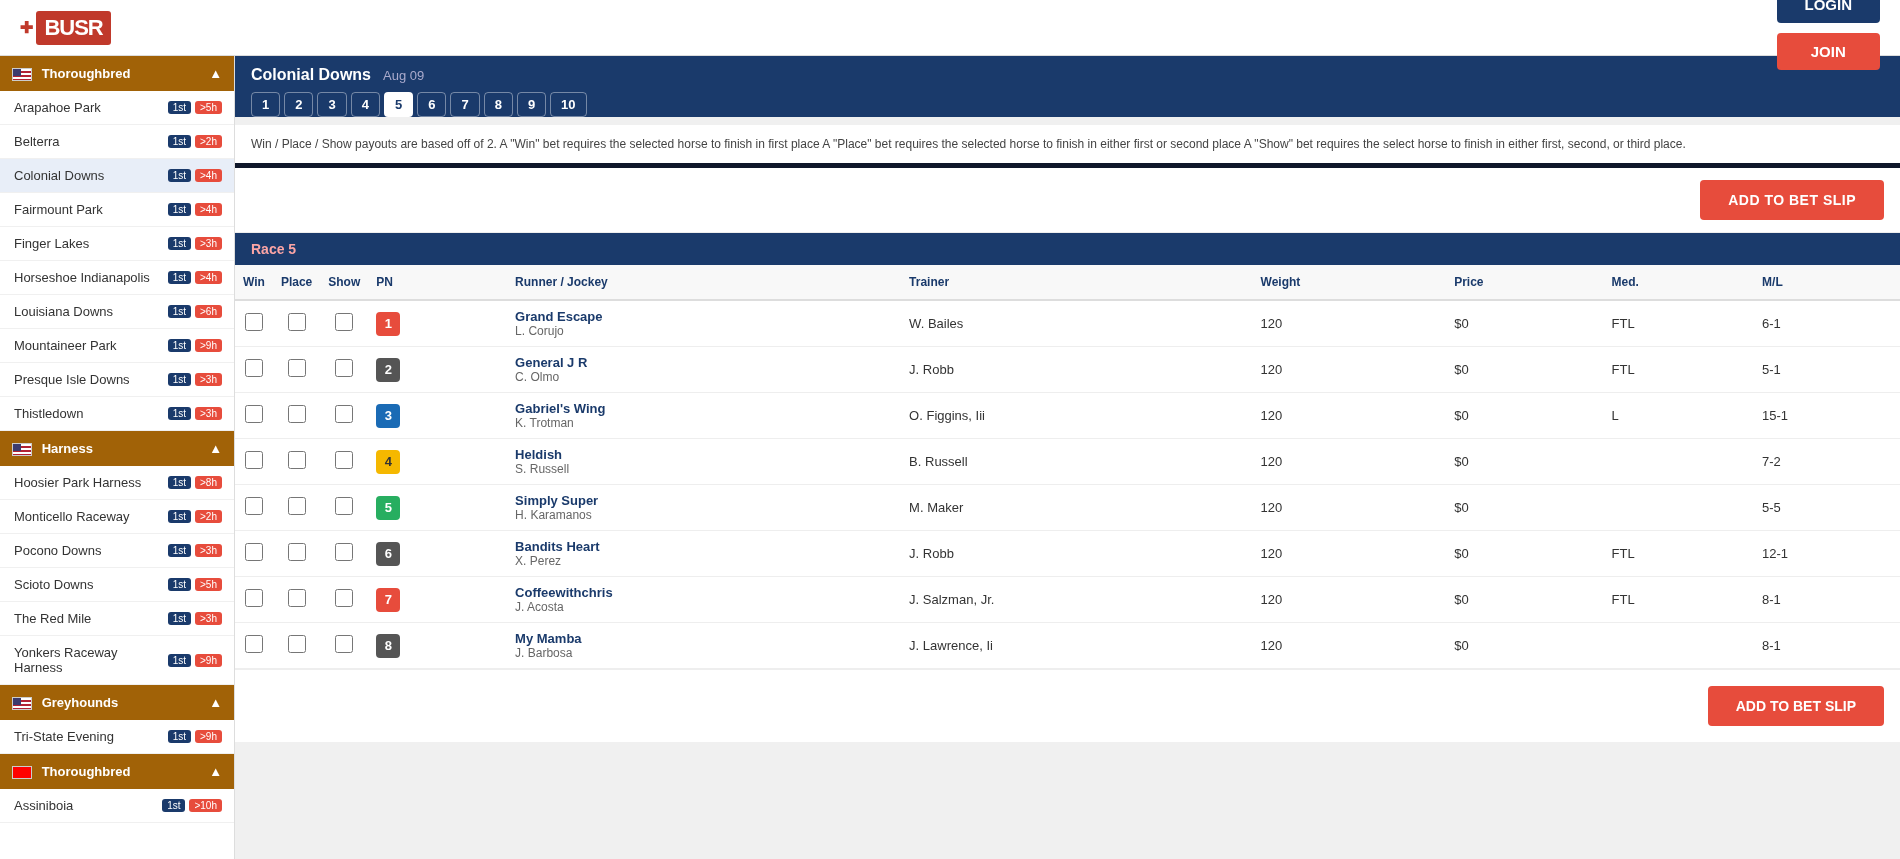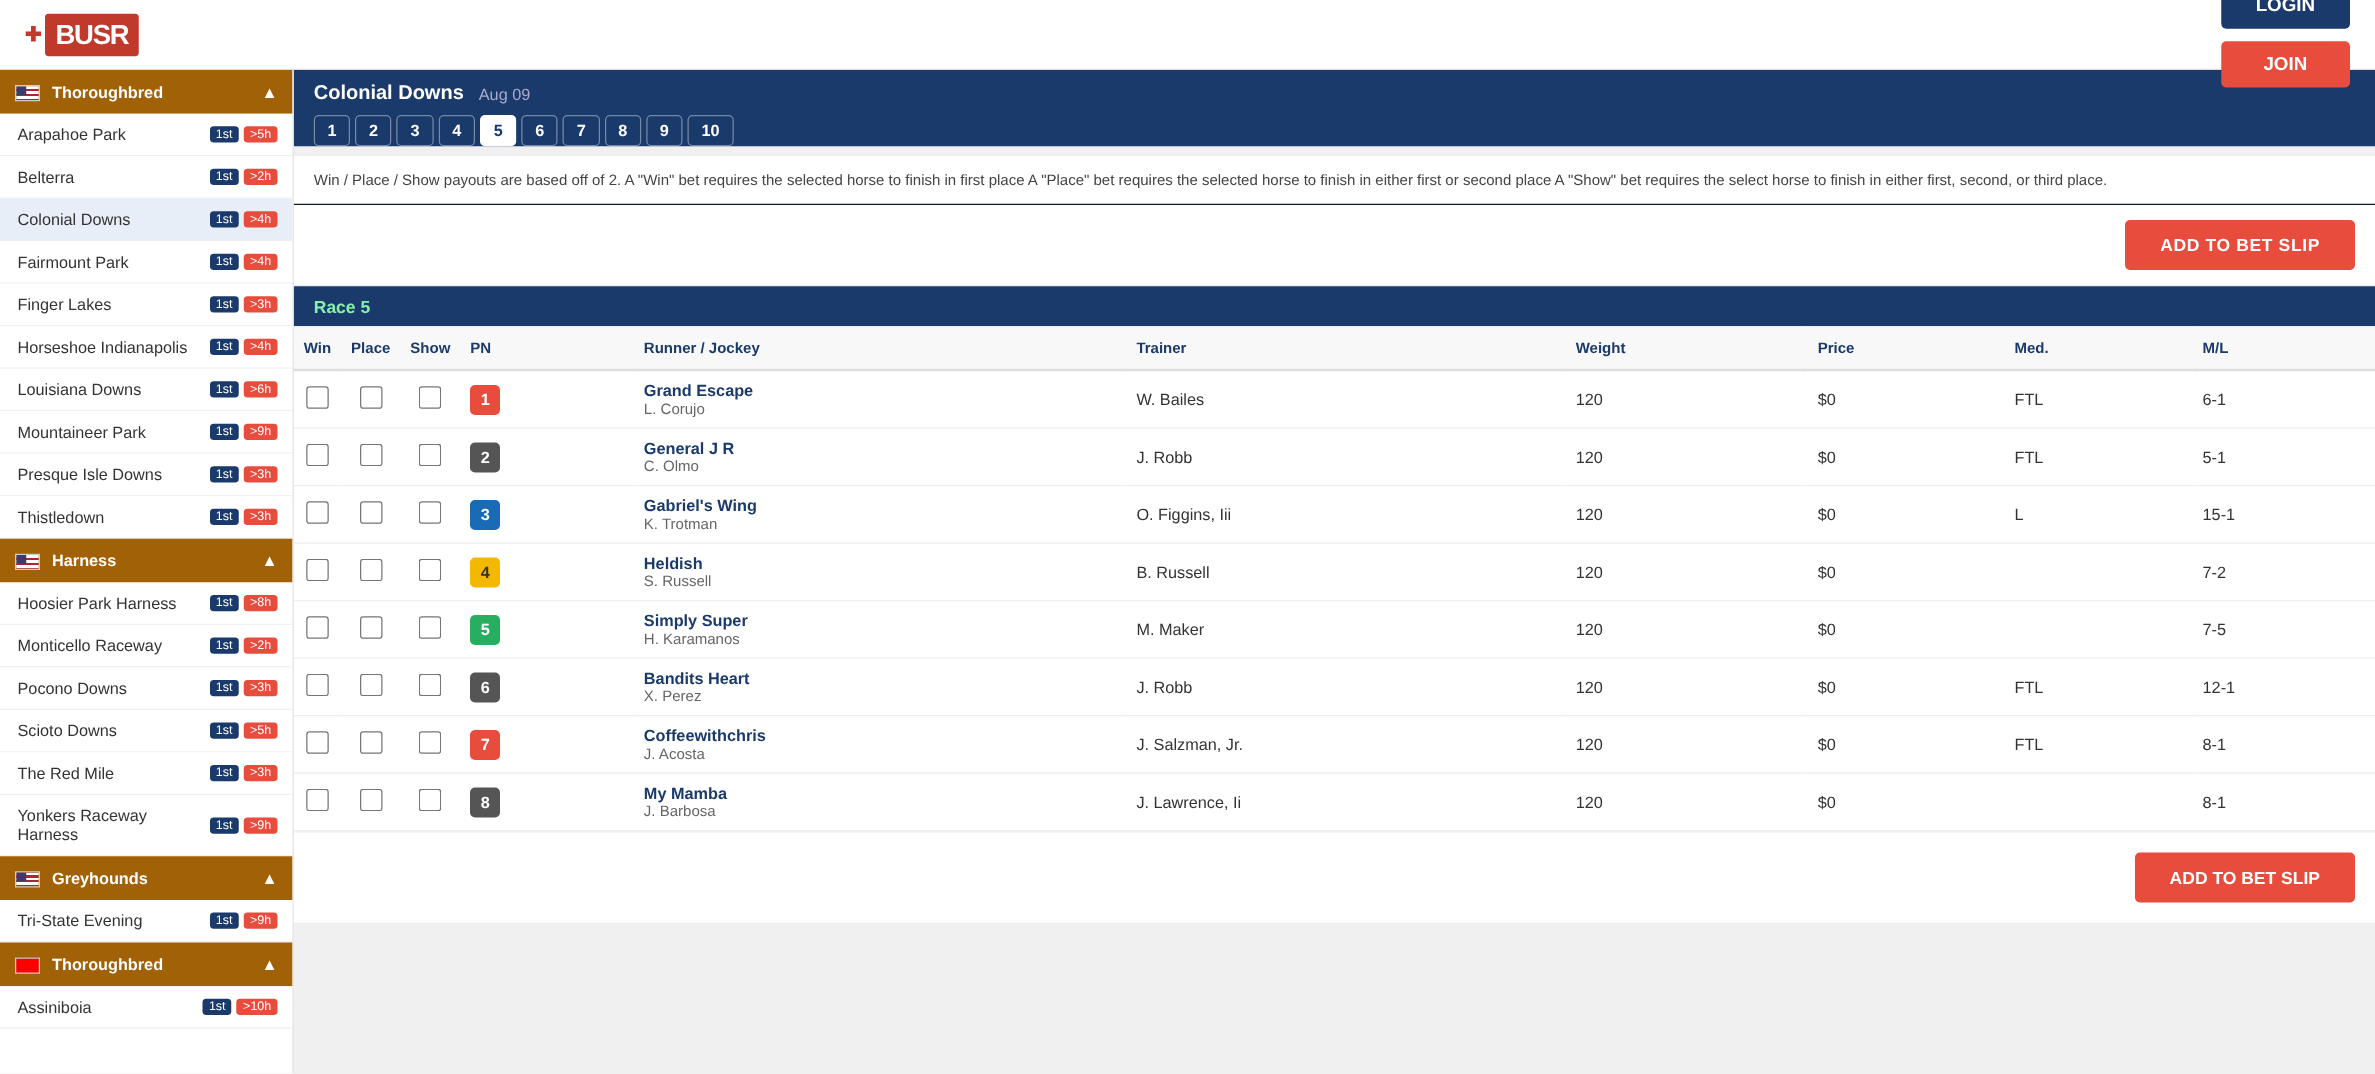--- a/index.html
+++ b/index.html
@@ -228,21 +228,21 @@
       color: #fff;
       border-color: #1a3a6b;
     }
 
     
     .bet-info {
       background: #fff;
       padding: 12px 16px;
       font-size: 12px;
       color: #444;
-      border-bottom: 1px solid #0f172a;
+      border-bottom: 5px solid #0f172a;
     }
     .add-bet-slip-row {
       display: flex;
       justify-content: flex-end;
       padding: 12px 16px;
       background: #fff;
       border-bottom: 1px solid #eee;
     }
     .btn-add-bet {
       background: #e74c3c;
@@ -256,21 +256,21 @@
       letter-spacing: 0.5px;
     }
 
     
     .race-section {
       background: #fff;
       margin: 0;
     }
     .race-section-header {
       background: #1a3a6b;
-      color: #86efac;
+      color: #fca5a5;
       padding: 8px 16px;
       font-size: 14px;
       font-weight: 700;
     }
     .race-table {
       width: 100%;
       border-collapse: collapse;
     }
     .race-table thead tr {
       background: #f8f8f8;
@@ -747,21 +747,21 @@
     <td>
       <span>120</span>
     </td>
     <td>
       <span>$0</span>
     </td>
     <td>
       <span></span>
     </td>
     <td>
-      <span>7-5</span>
+      <span>5-5</span>
     </td>
   </tr>
             <tr>
     <td class="checkbox-cell">
       <input type="checkbox" style="">
     </td>
     <td class="checkbox-cell">
       <input type="checkbox" style="">
     </td>
     <td class="checkbox-cell">

